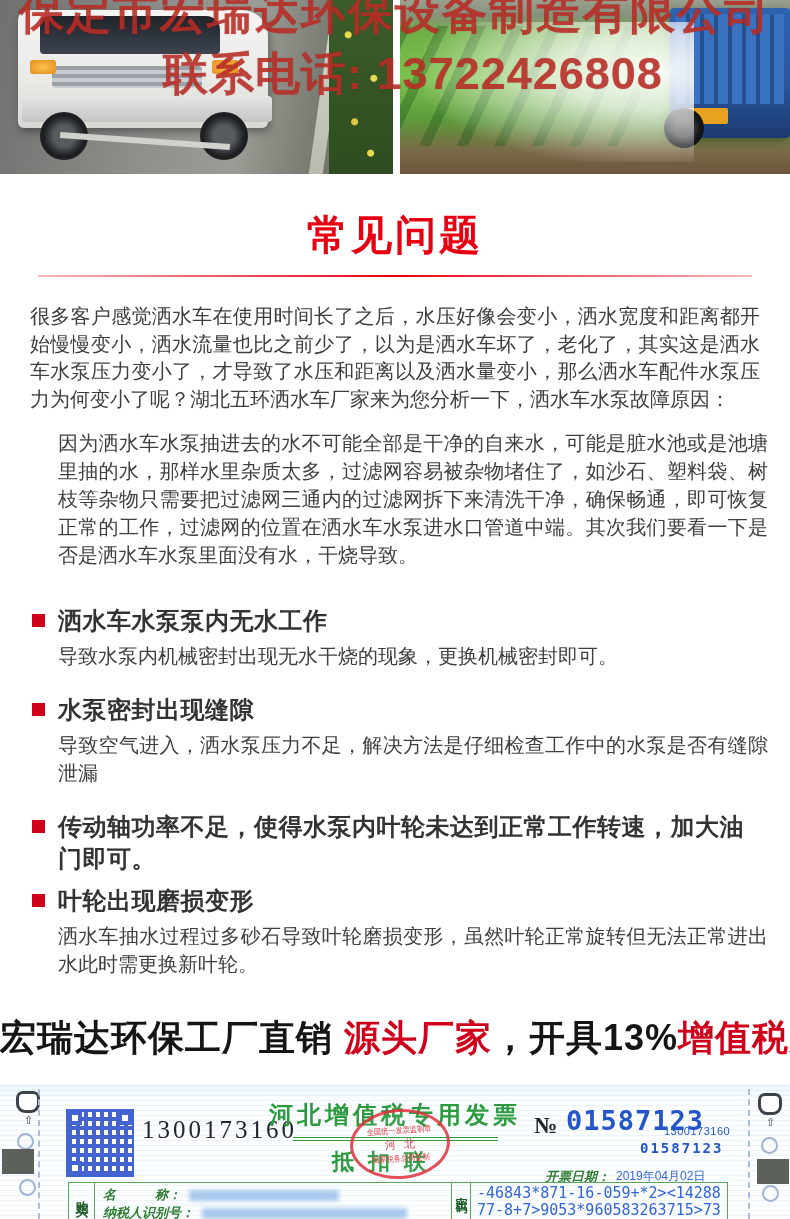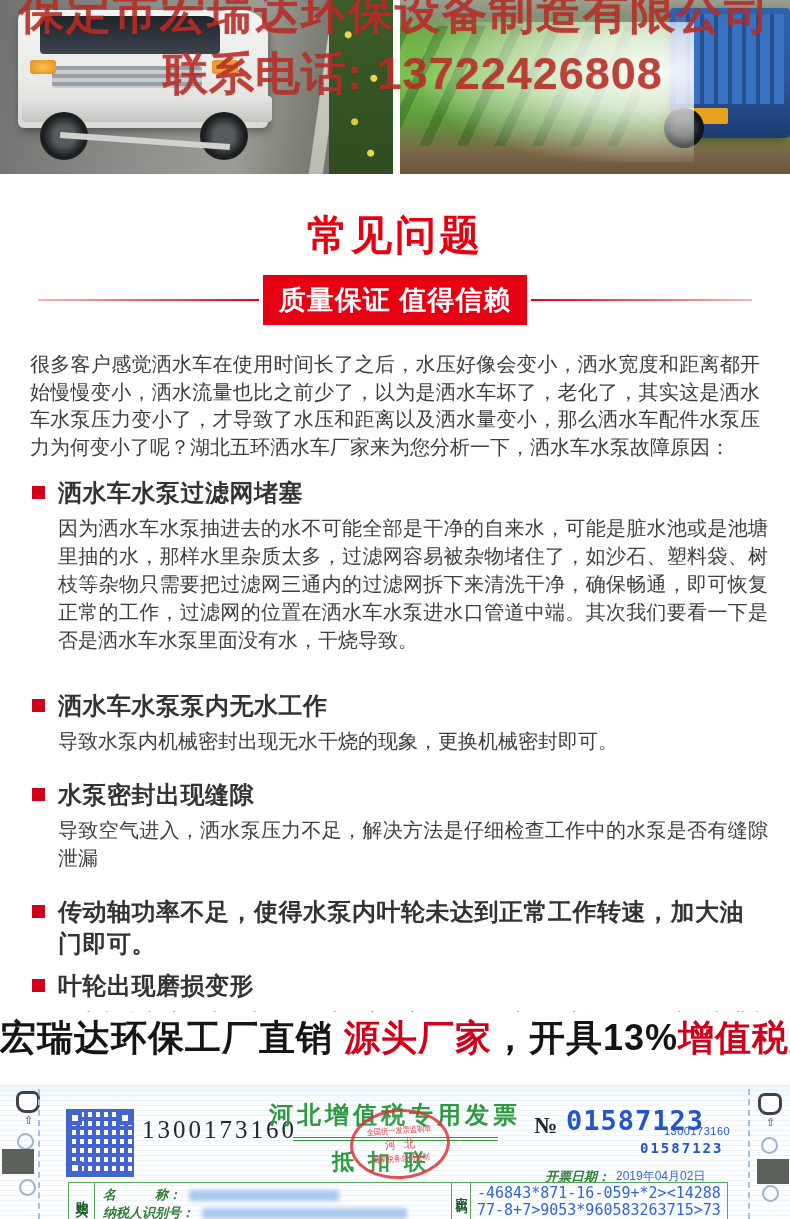--- a/index.html
+++ b/index.html
@@ -183,31 +183,26 @@
   </div>
   <div class="overlay-line overlay-company">保定市宏瑞达环保设备制造有限公司</div>
   <div class="overlay-line overlay-phone">联系电话: 13722426808</div>
 </div>
 
 <div class="faq">
   <div class="faq-title">常见问题</div>
 
   <div class="divider-row">
     <div class="divider-line"></div>
-    <div class="quality-box">质量保证 值得信赖</div>
     <div class="divider-line right"></div>
   </div>
 
   <p class="intro">很多客户感觉洒水车在使用时间长了之后，水压好像会变小，洒水宽度和距离都开始慢慢变小，洒水流量也比之前少了，以为是洒水车坏了，老化了，其实这是洒水车水泵压力变小了，才导致了水压和距离以及洒水量变小，那么洒水车配件水泵压力为何变小了呢？湖北五环洒水车厂家来为您分析一下，洒水车水泵故障原因：</p>
 
   <div class="section s1">
-    <div class="sec-head">
-      <span class="bullet"></span>
-      <h3>洒水车水泵过滤网堵塞</h3>
-    </div>
     <p class="sec-body">因为洒水车水泵抽进去的水不可能全部是干净的自来水，可能是脏水池或是池塘里抽的水，那样水里杂质太多，过滤网容易被杂物堵住了，如沙石、塑料袋、树枝等杂物只需要把过滤网三通内的过滤网拆下来清洗干净，确保畅通，即可恢复正常的工作，过滤网的位置在洒水车水泵进水口管道中端。其次我们要看一下是否是洒水车水泵里面没有水，干烧导致。</p>
   </div>
 
   <div class="section s2">
     <div class="sec-head">
       <span class="bullet"></span>
       <h3>洒水车水泵泵内无水工作</h3>
     </div>
     <p class="sec-body">导致水泵内机械密封出现无水干烧的现象，更换机械密封即可。</p>
   </div>

